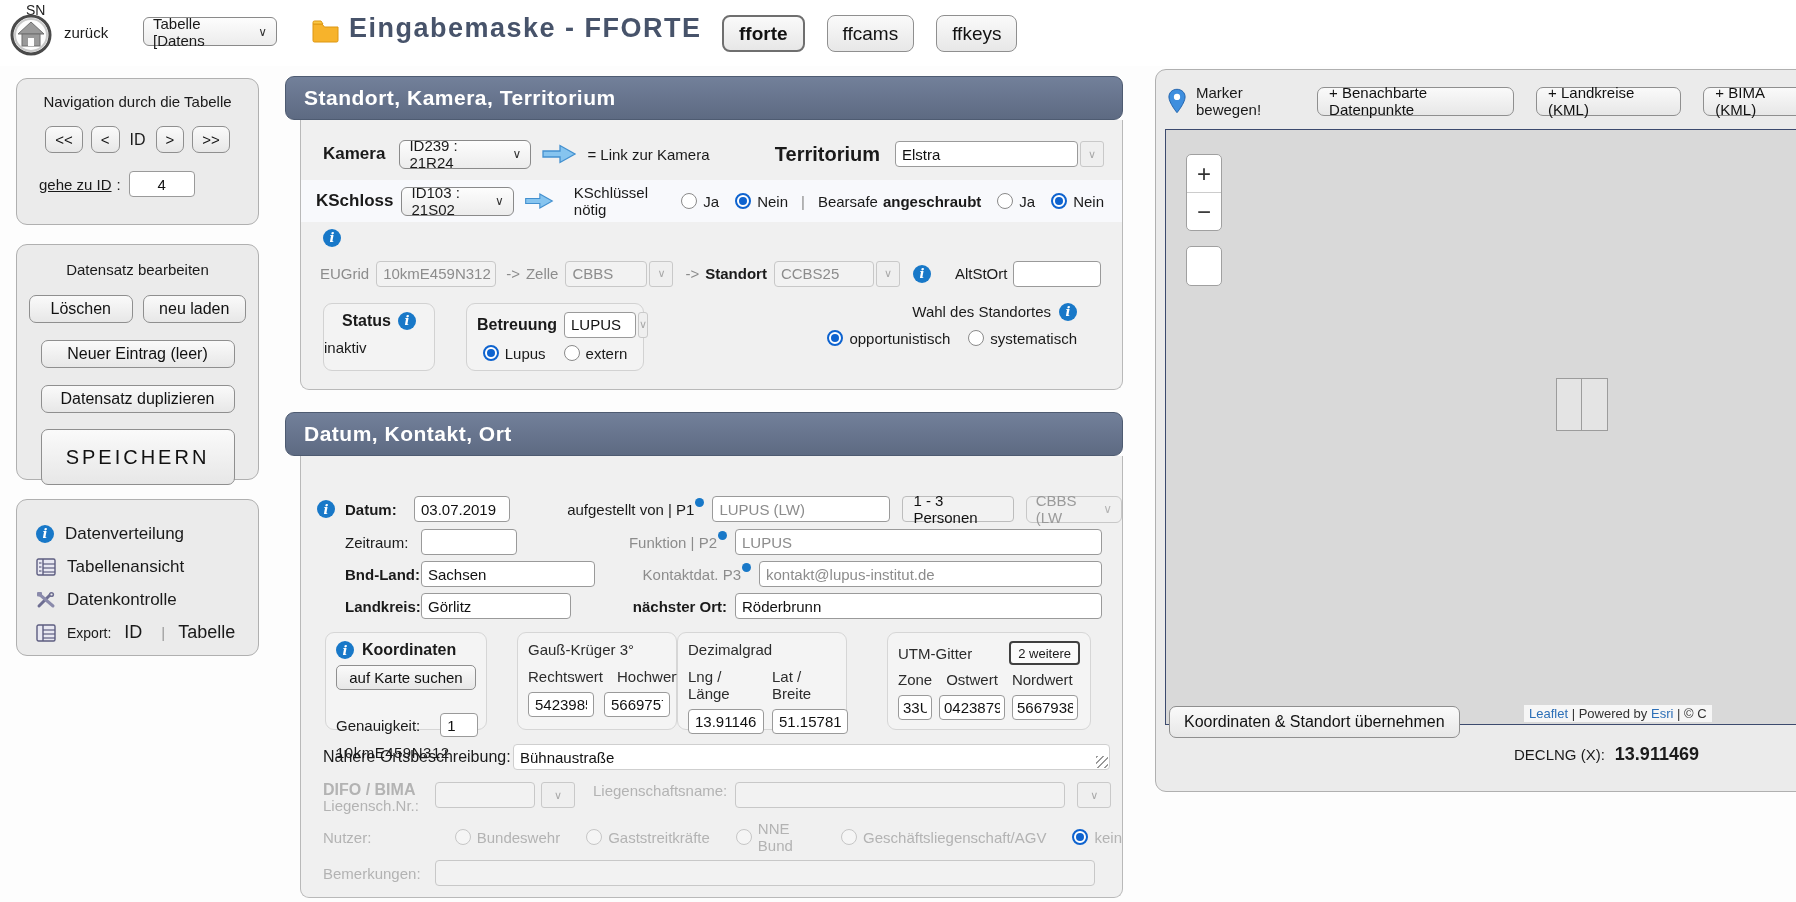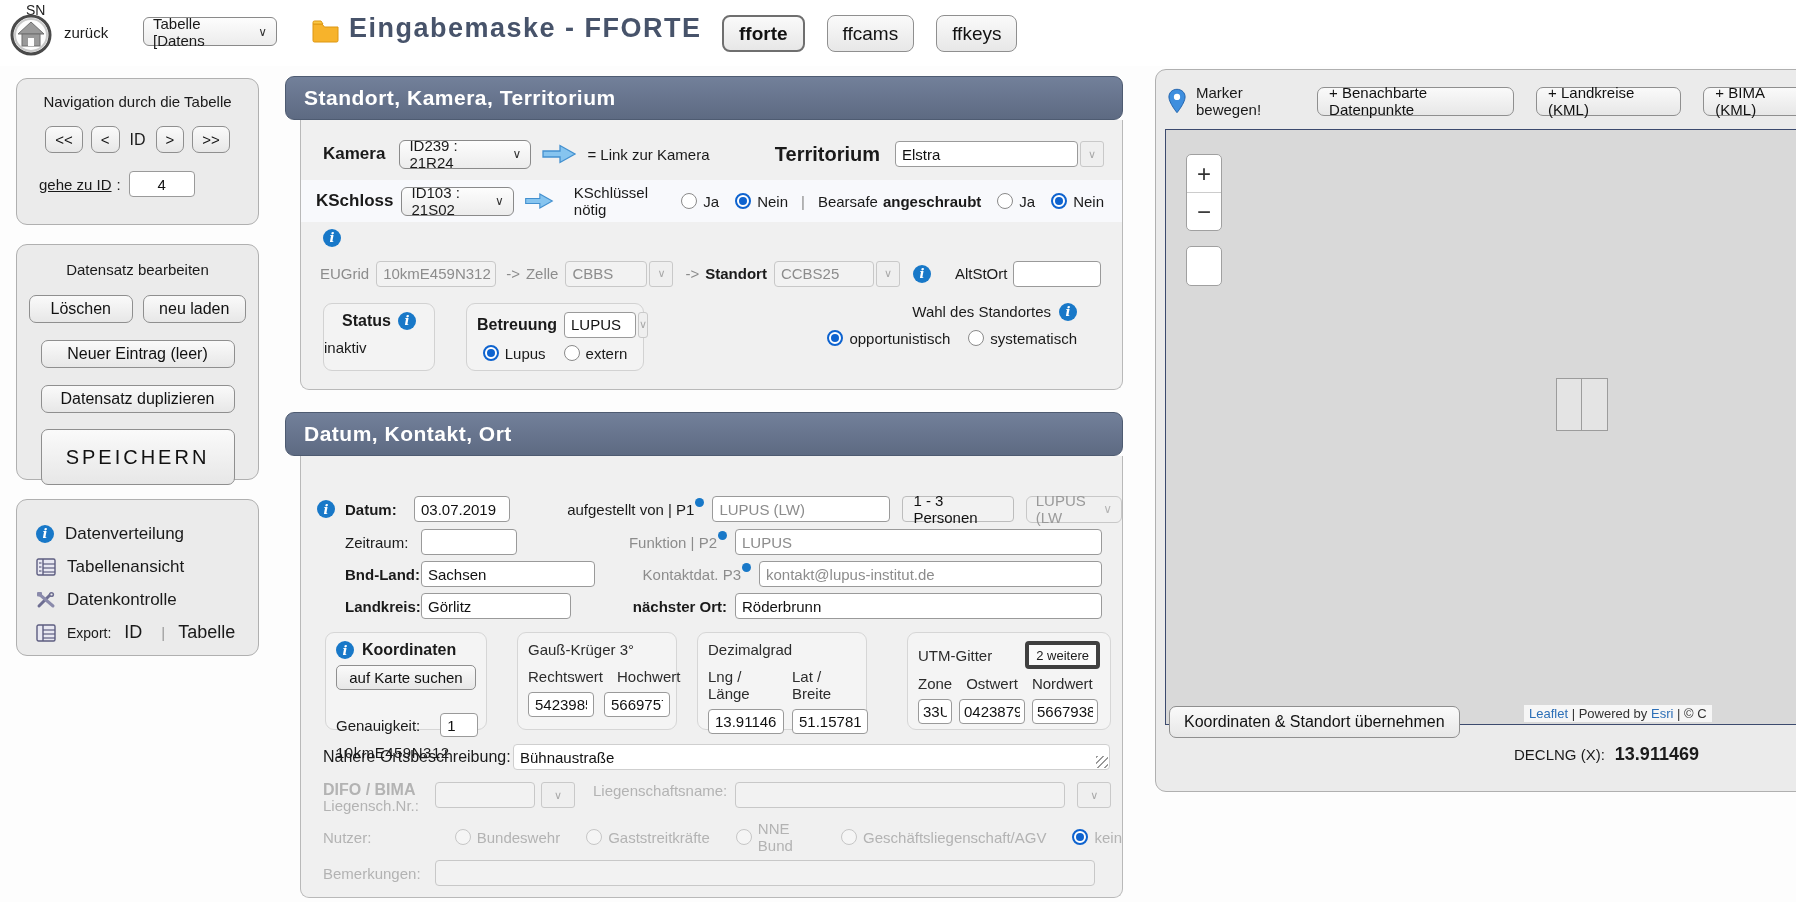--- a/index.html
+++ b/index.html
@@ -97,21 +97,21 @@
   .lblL{width:90px}
   .lblR{width:168px;text-align:right;margin-left:42px;white-space:nowrap}
   .wide{flex:1;margin-right:20px}
 
   .coords{display:flex;align-items:flex-start;padding:10px 0 0 24px}
   .cbox{background:#f4f4f4;border:1px solid #d6d6d6;border-radius:9px;box-sizing:border-box;
         padding:8px 10px;height:98px}
   .chead{font-size:15px;color:#2c2c2c}
   .ccols{display:flex;gap:14px;margin-top:10px;font-size:15px;color:#2c2c2c}
   .cvals{display:flex;gap:10px;margin-top:7px}
-  .mini-btn{height:20px;padding:0 7px;font-size:13px;border-radius:4px;border:4px solid #404040;
+  .mini-btn{height:20px;padding:0 7px;font-size:13px;border-radius:4px;border:2px solid #404040;
             background:#fbfbfb;display:inline-flex;align-items:center}
 
   .desc-row{display:flex;align-items:center;margin-top:14px;padding-left:22px}
   .grip{position:absolute;right:2px;bottom:2px;width:12px;height:12px;
         background:repeating-linear-gradient(135deg,#999 0 1.5px,transparent 1.5px 4.5px)}
 
   .difo{margin-top:12px;padding-left:22px;color:#b3b3b3}
   .difo .inp{pointer-events:none}
   .difo-r1{display:flex;align-items:flex-start}
   .difo-lbls{width:112px;line-height:16px}
@@ -377,21 +377,21 @@
     <div class="sec-body body2">
 
       <div class="f-row" style="padding-top:36px;height:34px">
         <span class="info" style="margin:0 10px 0 -6px"></span>
         <span class="b lblL" style="width:76px">Datum:</span>
         <input class="inp" style="width: 96px;" value="03.07.2019">
         <span class="lblR"><span>aufgestellt von | P1</span><span class="supdot"></span></span>
         <input class="inp ghost" style="width: 178px; margin-left: 8px;" value="LUPUS (LW)">
         <span class="btn" style="height:26px;padding:0 10px;margin-left:12px;border-radius:4px;border-color:#bdbdbd;background:#f2f2f2;font-size:15px">1 - 3 Personen</span>
         <span class="sel dis" style="margin-left:12px;width:104px;height:27px">
-          <span>LUPUS (LW</span>
+          <span>CBBS (LW</span>
           <span class="chev">∨</span>
         </span>
       </div>
 
       <div class="f-row">
         <span class="lblL" style="margin-left:22px;width:76px">Zeitraum:</span>
         <input class="inp" style="width: 96px;" value="">
         <span class="lblR gray"><span>Funktion | P2</span><span class="supdot"></span></span>
         <input class="inp ghost wide" style="margin-left: 8px;" value="LUPUS">
       </div>
@@ -429,21 +429,21 @@
           <div class="ccols">
             <span>Rechtswert</span>
             <span>Hochwert</span>
           </div>
           <div class="cvals">
             <input class="inp" style="width: 66px; height: 25px;" value="5423985">
             <input class="inp" style="width: 66px; height: 25px;" value="5669757">
           </div>
         </div>
 
-        <div class="cbox" style="width:170px;margin-left:20px">
+        <div class="cbox" style="width:170px;margin-left:0">
           <div class="chead">Dezimalgrad</div>
           <div class="ccols">
             <span>Lng / Länge</span>
             <span>Lat / Breite</span>
           </div>
           <div class="cvals" style="gap:8px">
             <input class="inp" style="width: 76px; height: 25px;" value="13.911469">
             <input class="inp" style="width: 76px; height: 25px;" value="51.157812">
           </div>
         </div>

